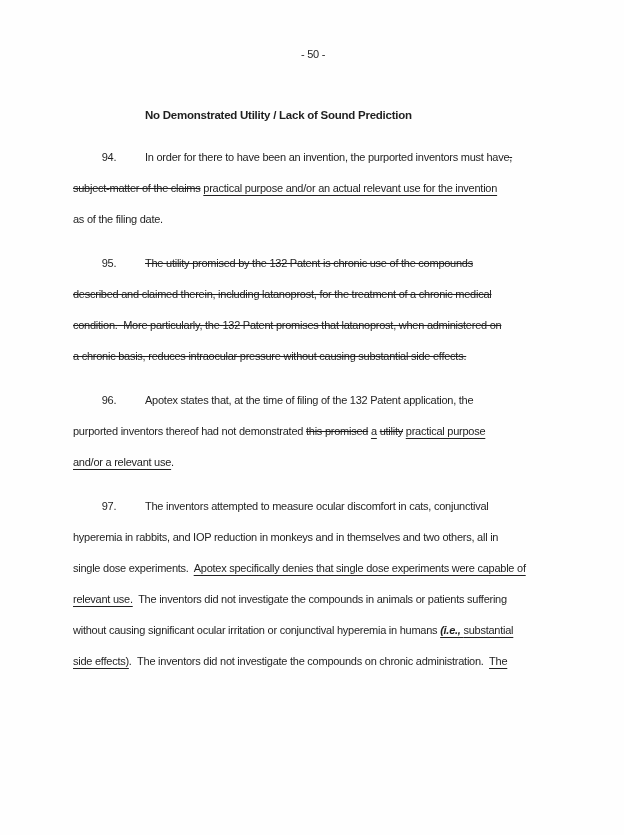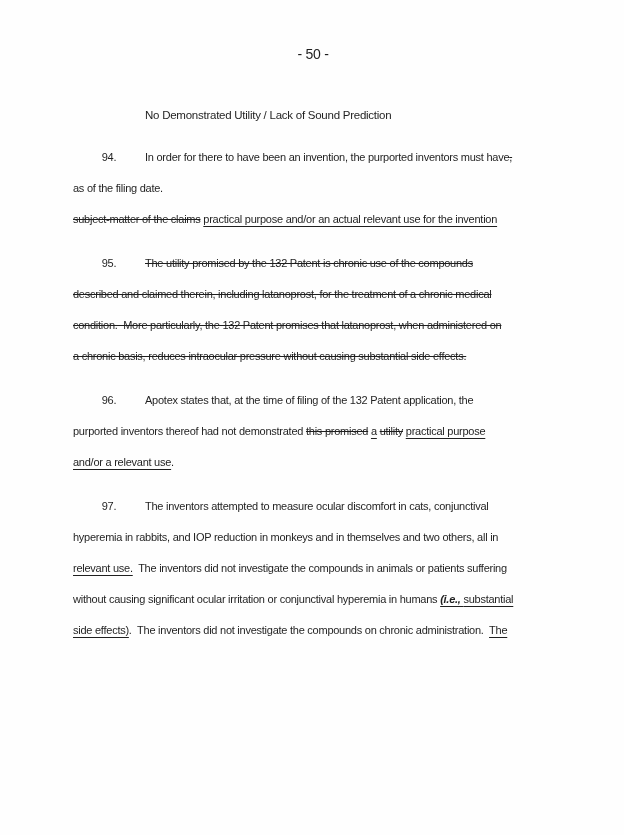--- a/index.html
+++ b/index.html
@@ -12,26 +12,26 @@
     padding: 47px 71px 0 73px;
     overflow: hidden;
     font-family: "Liberation Sans", sans-serif;
     color: #1f1f1f;
     font-size: 11px;
     letter-spacing: -0.25px;
   }
   .pageno {
     text-align: center;
     line-height: 14px;
-    font-size: 14px;
+    font-size: 11px;
   }
   .heading {
     margin-top: 46px;
     margin-left: 72px;
-    font-weight: normal;
+    font-weight: bold;
     font-size: 11.5px;
     line-height: 16px;
   }
   .para { margin-top: 13px; }
   .para.first { margin-top: 19px; }
   .line {
     height: 31px;
     line-height: 31px;
     white-space: pre;
   }
@@ -46,35 +46,36 @@
 </style>
 </head>
 <body>
 
 <div class="page">
   <div class="pageno">- 50 -</div>
   <div class="heading">No Demonstrated Utility / Lack of Sound Prediction</div>
   <div>
       <div class="para first">
         <div class="line"><span class="para-num">94.</span><span>In order for there to have been an invention, the purported inventors must have</span><span class="strike">,</span></div>
+        <div class="line"><span class="strike">subject-matter of the claims</span><span> </span><span class="uline">practical purpose and/or an actual relevant use for the invention</span></div>
         <div class="line"><span>as of the filing date.</span></div>
-        <div class="line"><span class="strike">subject-matter of the claims</span><span> </span><span class="uline">practical purpose and/or an actual relevant use for the invention</span></div>
       </div>
       <div class="para">
         <div class="line"><span class="para-num">95.</span><span class="strike">The utility promised by the 132 Patent is chronic use of the compounds</span></div>
         <div class="line"><span class="strike">described and claimed therein, including latanoprost, for the treatment of a chronic medical</span></div>
         <div class="line"><span class="strike">condition.  More particularly, the 132 Patent promises that latanoprost, when administered on</span></div>
         <div class="line"><span class="strike">a chronic basis, reduces intraocular pressure without causing substantial side effects.</span></div>
       </div>
       <div class="para">
         <div class="line"><span class="para-num">96.</span><span>Apotex states that, at the time of filing of the 132 Patent application, the</span></div>
         <div class="line"><span>purported inventors thereof had not demonstrated </span><span class="strike">this promised</span><span> </span><span class="uline">a</span><span> </span><span class="strike">utility</span><span> </span><span class="uline">practical purpose</span></div>
         <div class="line"><span class="uline">and/or a relevant use</span><span>.</span></div>
       </div>
       <div class="para">
         <div class="line"><span class="para-num">97.</span><span>The inventors attempted to measure ocular discomfort in cats, conjunctival</span></div>
         <div class="line"><span>hyperemia in rabbits, and IOP reduction in monkeys and in themselves and two others, all in</span></div>
+        <div class="line"><span>single dose experiments.  </span><span class="uline">Apotex specifically denies that single dose experiments were capable of</span></div>
         <div class="line"><span class="uline">relevant use.</span><span>  The inventors did not investigate the compounds in animals or patients suffering</span></div>
         <div class="line"><span>without causing significant ocular irritation or conjunctival hyperemia in humans </span><span class="uline italic">(i.e., </span><span class="uline">substantial</span></div>
         <div class="line"><span class="uline">side effects)</span><span>.  The inventors did not investigate the compounds on chronic administration.  </span><span class="uline">The</span></div>
       </div>
     </div>
 </div>
 
 </body></html>

